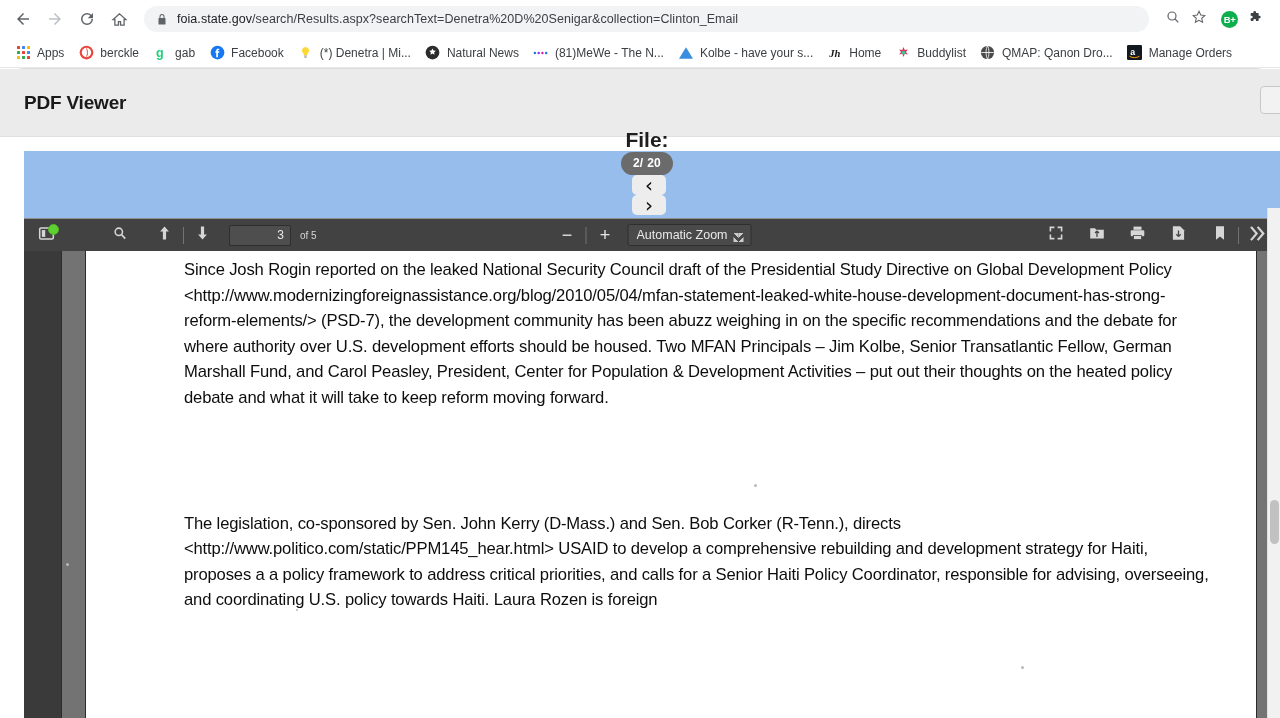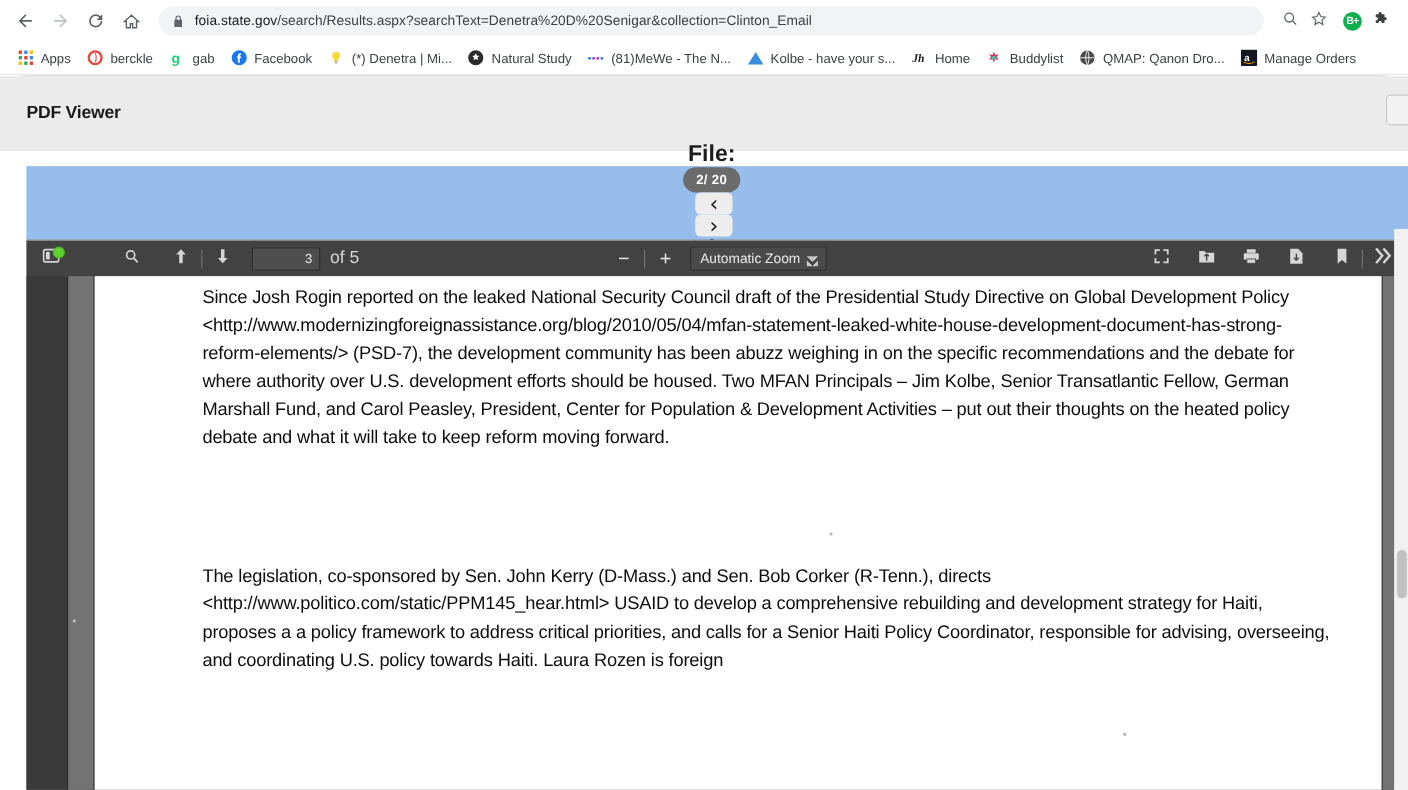--- a/index.html
+++ b/index.html
@@ -96,21 +96,21 @@
   .page-header {
     height: 68px;
     background: #ebebeb;
     border-bottom: 1px solid #e0e0e0;
     display: flex;
     align-items: center;
     padding-left: 24px;
     position: relative;
   }
   .page-title {
-    font-size: 16px;
+    font-size: 19px;
     font-weight: bold;
     color: #1a1a1a;
     letter-spacing: -0.2px;
   }
   .header-right-stub {
     position: absolute;
     right: -6px;
     top: 17px;
     width: 26px;
     height: 28px;
@@ -213,21 +213,21 @@
     border: 1px solid #2e2e2e;
     border-radius: 2px;
     color: #e8e8e8;
     font-size: 12px;
     text-align: right;
     padding: 0 6px;
     font-family: "Liberation Sans", sans-serif;
   }
   .page-of {
     color: #d6d6d6;
-    font-size: 16px;
+    font-size: 10px;
     margin-left: 9px;
     white-space: nowrap;
   }
   .zoom-txt { color: #e6e6e6; font-size: 18px; }
   .zoom-select {
     height: 22px;
     background: #4a4a4a;
     border: 1px solid #2e2e2e;
     border-radius: 2px;
     color: #e9e9e9;
@@ -445,21 +445,21 @@
       <span class="bm-label">(*) Denetra | Mi...</span>
     </div>
 
     <div class="bm">
       <span class="bm-ico">
         <svg width="15" height="15" viewBox="0 0 24 24">
             <circle cx="12" cy="12" r="11" fill="#2b2b2b"></circle>
             <path d="M12 5.5l1.6 3.3 3.6.5-2.6 2.5.6 3.6-3.2-1.7-3.2 1.7.6-3.6-2.6-2.5 3.6-.5L12 5.5z" fill="#fff"></path>
           </svg>
       </span>
-      <span class="bm-label">Natural Study</span>
+      <span class="bm-label">Natural News</span>
     </div>
 
     <div class="bm">
       <span class="bm-ico">
         <svg width="17" height="8" viewBox="0 0 34 10">
             <circle cx="4" cy="5" r="2.6" fill="#1a73e8"></circle>
             <circle cx="12" cy="5" r="2.6" fill="#7b3fe4"></circle>
             <circle cx="20" cy="5" r="2.6" fill="#e81ab8"></circle>
             <circle cx="28" cy="5" r="2.6" fill="#1a73e8"></circle>
           </svg>

